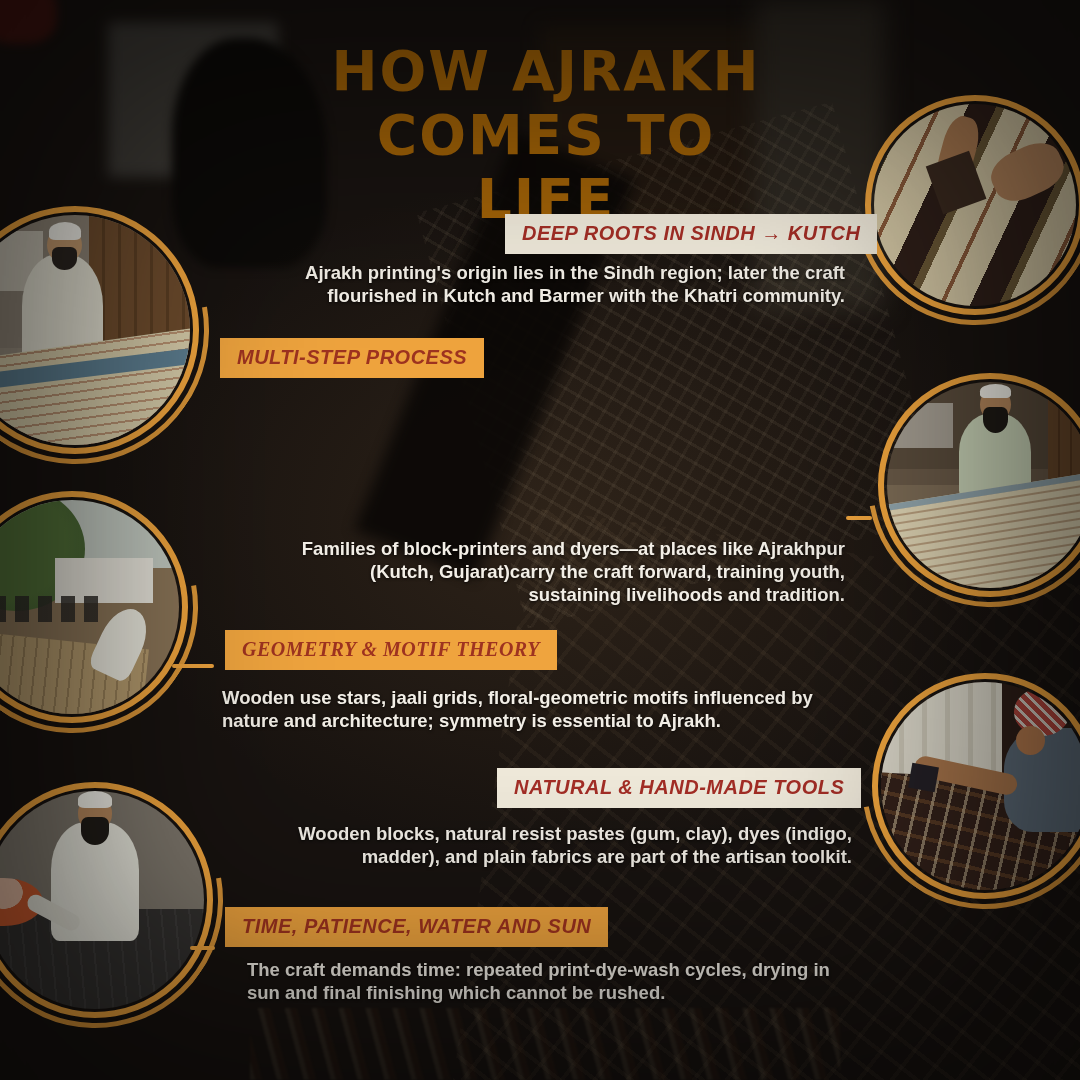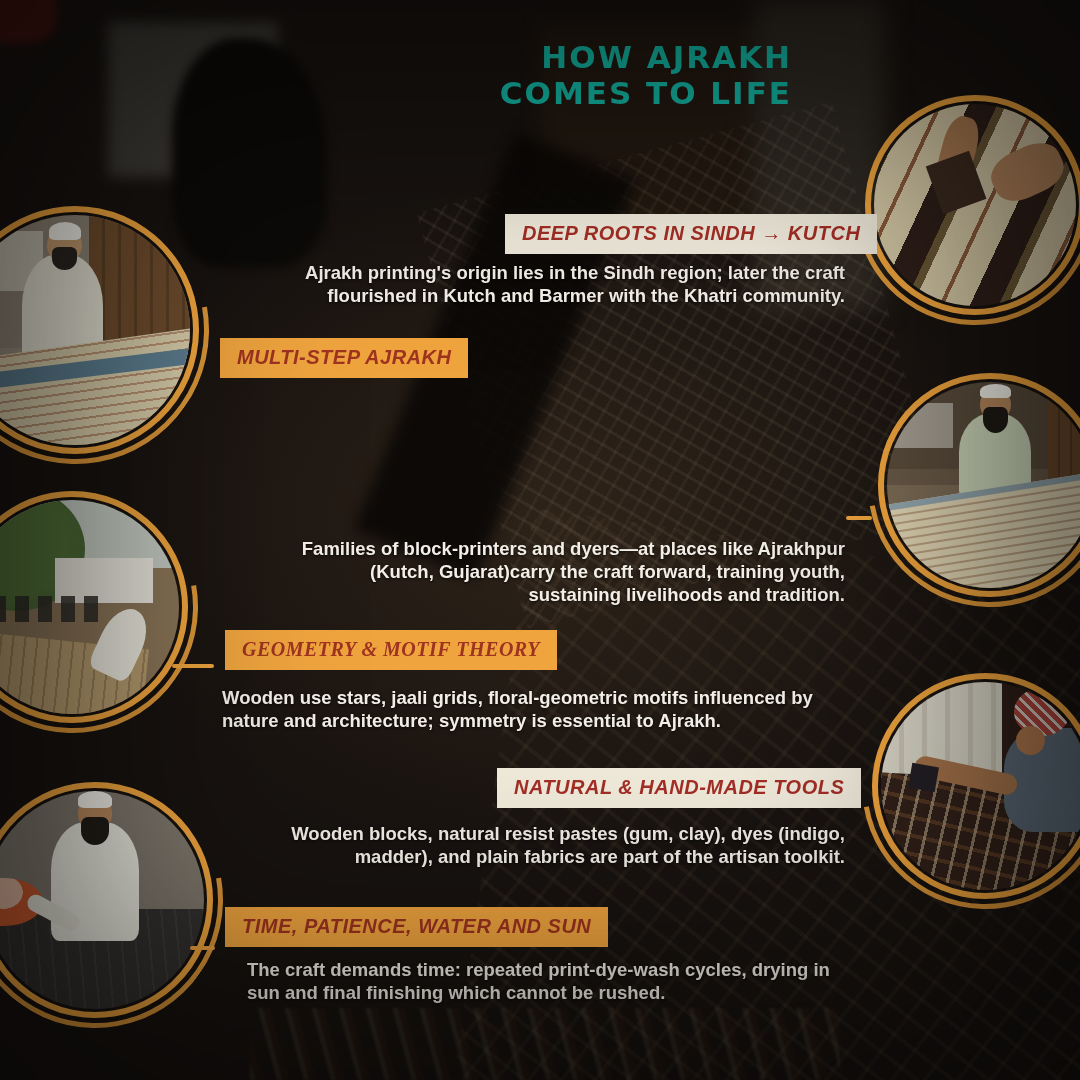--- a/index.html
+++ b/index.html
@@ -17,22 +17,22 @@
                repeating-linear-gradient(-45deg, rgba(215,195,160,.05) 0 3px, transparent 3px 15px);}
   .bg-beam{left:430px;top:140px;width:130px;height:430px;background:#0b0806;transform:rotate(22deg);filter:blur(7px);opacity:.92;}
   .bg-fabric-br{right:-50px;bottom:-50px;width:640px;height:580px;transform:rotate(8deg);
     background:repeating-linear-gradient(30deg, rgba(190,160,120,.06) 0 4px, transparent 4px 22px),
                repeating-linear-gradient(-60deg, rgba(190,160,120,.05) 0 4px, transparent 4px 26px);}
   .bg-bottom-strip{left:250px;bottom:0;width:590px;height:72px;opacity:.8;filter:blur(1px);
     background:repeating-linear-gradient(75deg, rgba(205,180,140,.15) 0 5px, rgba(60,35,20,.32) 5px 12px, transparent 12px 26px);}
   .bg-corner-red{left:-18px;top:-18px;width:75px;height:62px;background:#4a1510;border-radius:40%;filter:blur(5px);opacity:.8;}
   .vignette{inset:0;box-shadow:inset 0 0 230px 95px rgba(0,0,0,.55);}
   
-  .title{position:absolute;left:300px;top:40px;width:492px;text-align:right;color:#14b8a6;
-         font-family:"DejaVu Sans",sans-serif;font-weight:800;font-size:31px;line-height:1.16;letter-spacing:2px;}
+  .title{position:absolute;left:300px;top:40px;width:492px;text-align:center;color:#a16207;
+         font-family:"DejaVu Sans",sans-serif;font-weight:800;font-size:55px;line-height:1.16;letter-spacing:2px;}
   .brand{position:absolute;right:24px;top:44px;color:#C9984E;font-family:"DejaVu Sans",sans-serif;
          font-weight:800;font-size:36px;letter-spacing:1px;display:flex;align-items:center;}
   .brand .o-icon{display:inline-block;width:.62em;height:.62em;border:.14em solid #C9984E;border-radius:50%;
          margin:0 .04em;position:relative;top:.10em;}
   .brand .o-icon::before{content:"";position:absolute;left:-.1em;right:-.1em;top:-.22em;height:.12em;background:#C9984E;border-radius:.06em;}
   
   .badge{position:absolute;font-style:italic;font-weight:bold;font-size:20px;letter-spacing:.5px;
          padding:8px 17px 9px;white-space:nowrap;color:#A42E26;}
   .badge.cream{background:#F1EBDC;}
   .badge.gold{background:#EFA43E;color:#9E3320;}
@@ -193,27 +193,27 @@
   </div>
 
   <div class="connector" style="left:840px;top:229px;width:28px;"></div>
   <div class="connector" style="left:846px;top:516px;width:26px;"></div>
   <div class="connector" style="left:172px;top:664px;width:42px;"></div>
   <div class="connector" style="left:190px;top:946px;width:25px;"></div>
 
   <div class="badge cream" style="left:505px;top:214px;">DEEP ROOTS IN SINDH → KUTCH</div>
   <div class="body-text right" style="left:280px;top:262px;width:565px;">Ajrakh printing's origin lies in the Sindh region; later the craft flourished in Kutch and Barmer with the Khatri community.</div>
 
-  <div class="badge gold" style="left:220px;top:338px;">MULTI-STEP AJRAKH</div>
+  <div class="badge gold" style="left:220px;top:338px;">MULTI-STEP PROCESS</div>
 
   <div class="body-text right" style="left:283px;top:538px;width:562px;">Families of block-printers and dyers—at places like Ajrakhpur (Kutch, Gujarat)carry the craft forward, training youth, sustaining livelihoods and tradition.</div>
 
   <div class="badge gold" style="left:225px;top:630px;font-family:Liberation Serif, serif;">GEOMETRY &amp; MOTIF THEORY</div>
   <div class="body-text" style="left:222px;top:687px;width:595px;">Wooden use stars, jaali grids, floral-geometric motifs influenced by nature and architecture; symmetry is essential to Ajrakh.</div>
 
   <div class="badge cream" style="left:497px;top:768px;">NATURAL &amp; HAND-MADE TOOLS</div>
-  <div class="body-text right" style="left:283px;top:823px;width:562px;">Wooden blocks, natural resist pastes (gum, clay), dyes (indigo, madder), and plain fabrics are part of the artisan toolkit.</div>
+  <div class="body-text right" style="left:290px;top:823px;width:562px;">Wooden blocks, natural resist pastes (gum, clay), dyes (indigo, madder), and plain fabrics are part of the artisan toolkit.</div>
 
   <div class="badge gold" style="left:225px;top:907px;">TIME, PATIENCE, WATER AND SUN</div>
   <div class="body-text" style="left:239px;top:959px;width:618px;margin-left:8px;">The craft demands time: repeated print-dye-wash cycles, drying in sun and final finishing which cannot be rushed.</div>
 
   <div class="bg vignette"></div>
 </div>
 
 </body></html>

